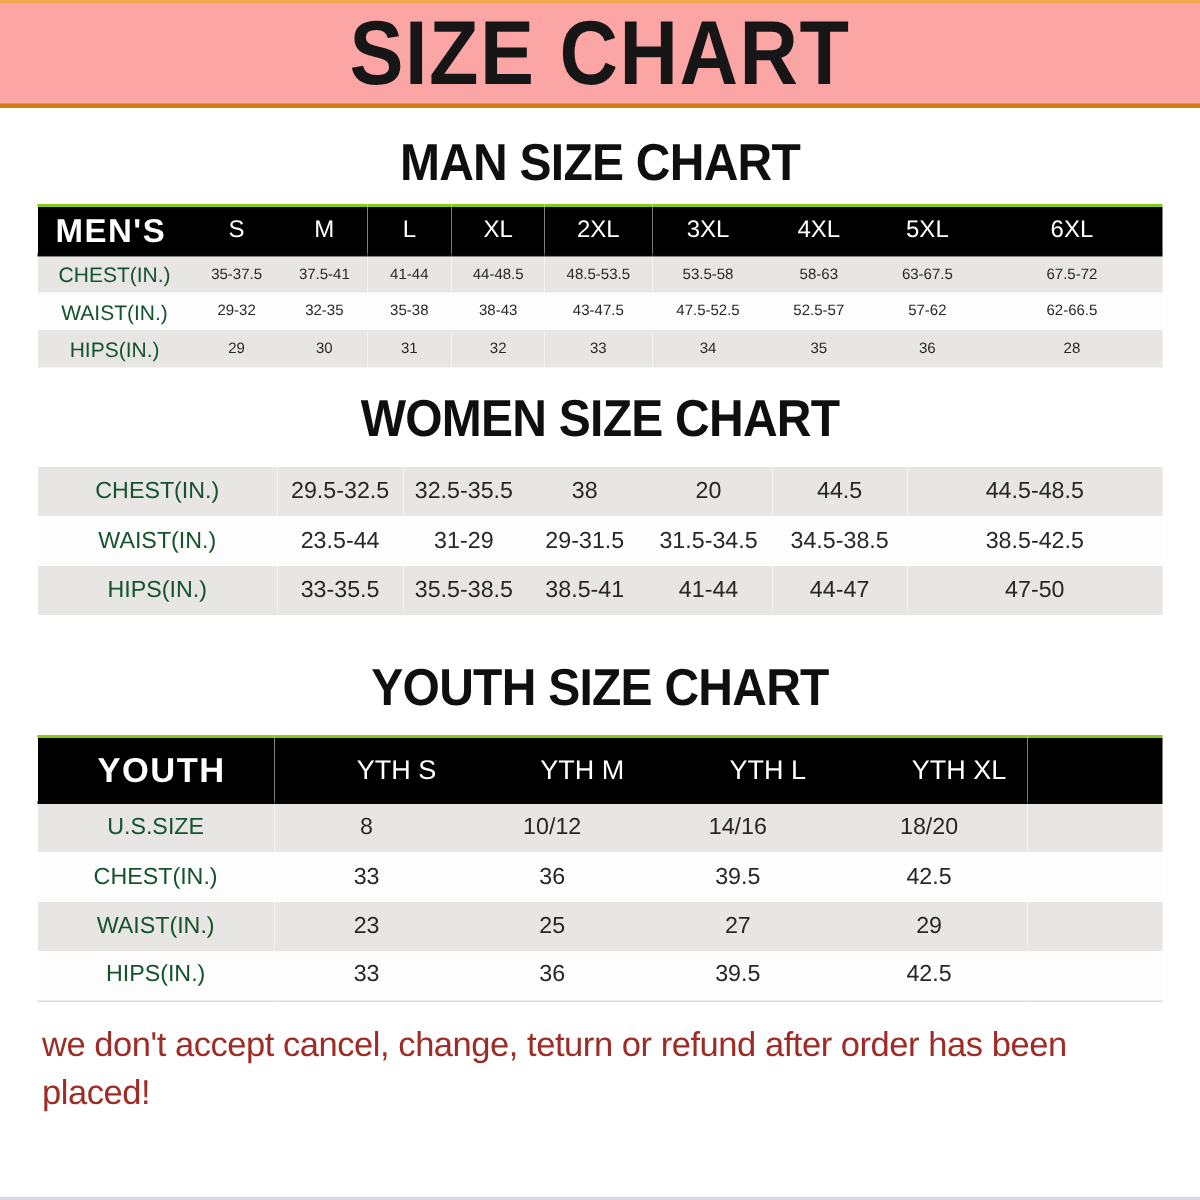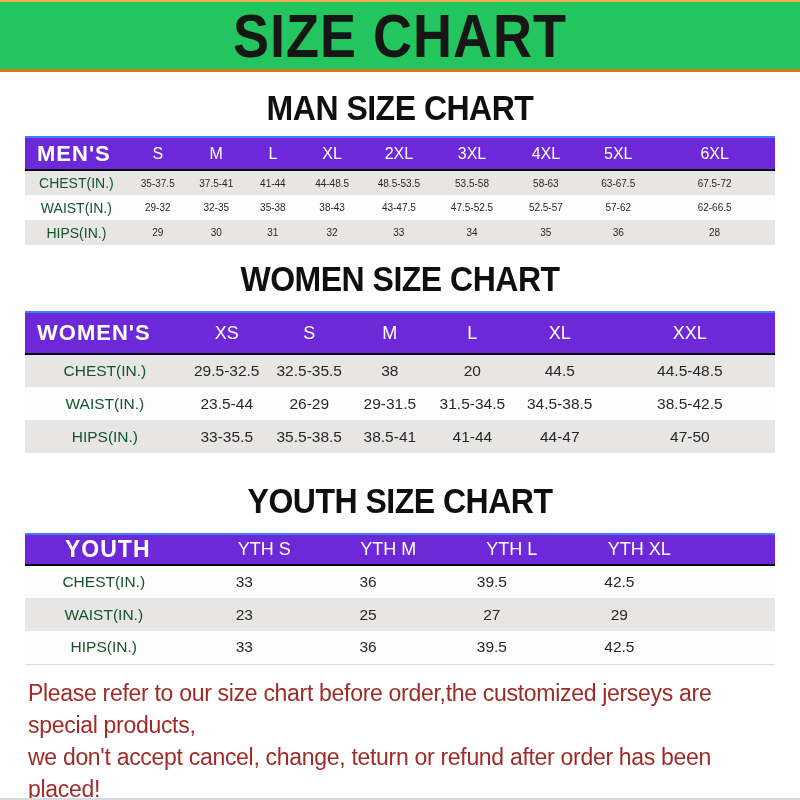--- a/index.html
+++ b/index.html
@@ -7,21 +7,21 @@
   body {
     background:#ffffff;
     font-family:"Liberation Sans", sans-serif;
     overflow:hidden;
     position:relative;
   }
 
   
   .banner {
     height:72px;
-    background:#22c55e;
+    background:#fca5a5;
     border-top:2px solid #f2a94f;
     border-bottom:3px solid #cf7a12;
     display:flex; align-items:center; justify-content:center;
   }
   .banner-title {
     font-size:54px; font-weight:bold; color:#161616;
     letter-spacing:1px; line-height:1;
     transform:scaleY(1.12);
   }
 
@@ -39,22 +39,22 @@
   
   table {
     width:750px; margin:8px auto 0 auto;
     border-collapse:collapse; table-layout:fixed;
   }
   th, td {
     text-align:center; white-space:nowrap; overflow:hidden;
     vertical-align:middle;
   }
   tr.bar th {
-    background:#6d28d9; color:#ffffff; font-weight:normal;
-    border-top:2px solid #3b82f6; border-bottom:2px solid #050505;
+    background:#000000; color:#ffffff; font-weight:normal;
+    border-top:2px solid #84cc16; border-bottom:2px solid #050505;
   }
   tr.bar th.lbl {
     text-align:left; padding-left:12px; font-weight:bold; letter-spacing:1px;
   }
   tr.g td { background:#e7e6e4; }
   tr.w td { background:#fdfdfd; }
   td { color:#272727; }
   td.lbl { color:#14532d; }
 
   
@@ -64,21 +64,21 @@
   .men td.lbl { font-size:14px; }
 
   
   .women { margin-top:12px; }
   .women tr.bar th { height:42px; font-size:18px; }
   .women tr.bar th.lbl { font-size:22px; }
   .women td { height:33px; font-size:15.5px; }
 
   
   .youth-t { margin-top:12px; border-bottom:1px solid #dcdcdc; }
-  .youth-t tr.bar th { height:31px; font-size:18px;padding-left:40px; }
+  .youth-t tr.bar th { height:44px; font-size:18px;padding-left:40px; }
   .youth-t tr.bar th.lbl { font-size:23px; }
   .youth-t td { height:33px; font-size:15.5px; }
 
   
   .footer {
     margin-top:12px; padding:0 28px;
     color:#9e2b25; font-size:23px; line-height:32px;
     letter-spacing:-0.3px;
   }
 
@@ -167,42 +167,33 @@
   <colgroup>
     <col style="width:21.3%">
       <col style="width:11.2%">
       <col style="width:10.8%">
       <col style="width:10.7%">
     <col style="width:11.3%">
       <col style="width:12%">
       <col style="width:22.7%">
   </colgroup>
   <tbody>
-      <tr class="bar">
-    <th class="lbl">WOMEN'S</th>
-    <th>XS</th>
-    <th>S</th>
-    <th>M</th>
-    <th>L</th>
-    <th>XL</th>
-    <th>XXL</th>
-  </tr>
   <tr class="g">
     <td class="lbl">CHEST(IN.)</td>
     <td>29.5-32.5</td>
     <td>32.5-35.5</td>
     <td>38</td>
     <td>20</td>
     <td>44.5</td>
     <td>44.5-48.5</td>
   </tr>
   <tr class="w">
     <td class="lbl">WAIST(IN.)</td>
     <td>23.5-44</td>
-    <td>26-29</td>
+    <td>31-29</td>
     <td>29-31.5</td>
     <td>31.5-34.5</td>
     <td>34.5-38.5</td>
     <td>38.5-42.5</td>
   </tr>
   <tr class="g">
     <td class="lbl">HIPS(IN.)</td>
     <td>33-35.5</td>
     <td>35.5-38.5</td>
     <td>38.5-41</td>
@@ -226,20 +217,28 @@
   </colgroup>
   <tbody>
       <tr class="bar">
     <th class="lbl">YOUTH</th>
     <th>YTH S</th>
     <th>YTH M</th>
     <th>YTH L</th>
     <th>YTH XL</th>
     <th></th>
   </tr>
+  <tr class="g">
+    <td class="lbl">U.S.SIZE</td>
+    <td>8</td>
+    <td>10/12</td>
+    <td>14/16</td>
+    <td>18/20</td>
+    <td></td>
+  </tr>
   <tr class="w">
     <td class="lbl">CHEST(IN.)</td>
     <td>33</td>
     <td>36</td>
     <td>39.5</td>
     <td>42.5</td>
     <td></td>
   </tr>
   <tr class="g">
     <td class="lbl">WAIST(IN.)</td>
@@ -254,17 +253,16 @@
     <td>33</td>
     <td>36</td>
     <td>39.5</td>
     <td>42.5</td>
     <td></td>
   </tr>
 </tbody>
   </table>
 
 <div class="footer">
-  <div>Please refer to our size chart before order,the customized jerseys are special products,</div>
   <div>we don't accept cancel, change, teturn or refund after order has been placed!</div>
 </div>
 
 <div class="bottom-edge"></div>
 
 </body></html>

